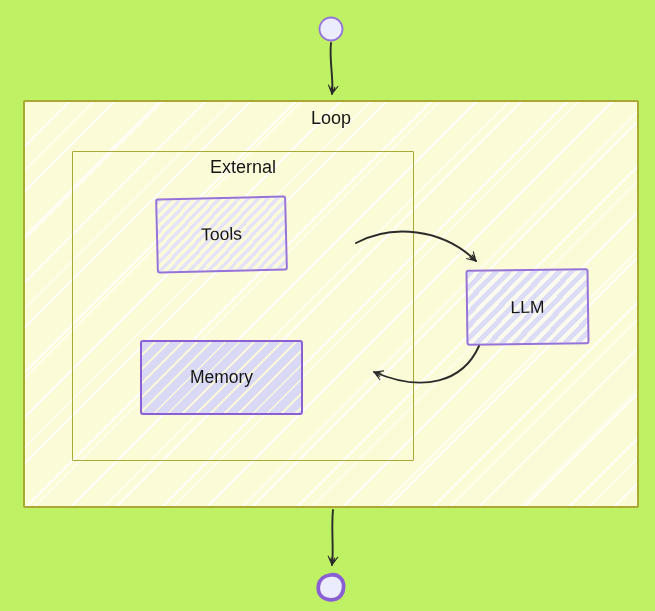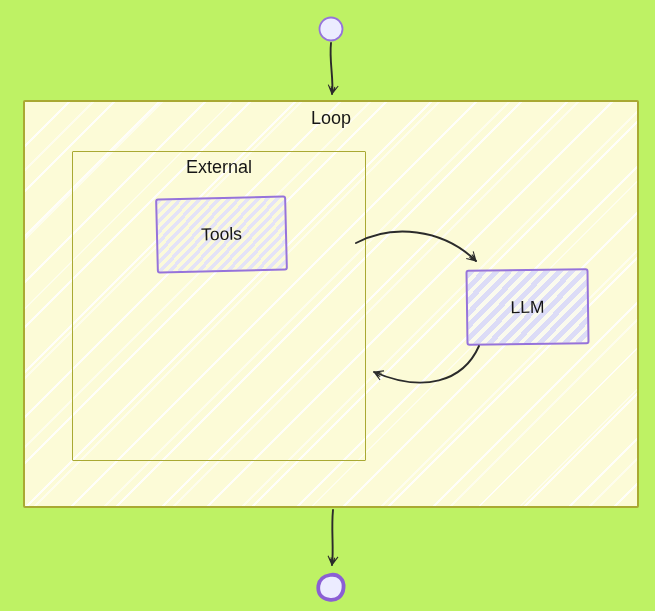--- a/index.html
+++ b/index.html
@@ -31,20 +31,21 @@
     font-size: 18px;
     color: #161616;
   }
   .external-box {
     position: absolute;
     left: 72px; top: 151px;
     width: 292px; height: 308px;
     border: 1.6px solid #a9a933;
     border-radius: 1px;
     background: transparent;
+    padding-left: 48px;
   }
   .external-label {
     position: absolute;
     left: 0; right: 0; top: 5px;
     text-align: center;
     font-size: 18px;
     color: #161616;
   }
   
   .node {
@@ -98,20 +99,23 @@
   </div>
 
   <div class="external-box">
     <div class="external-label">External</div>
   </div>
 
   <div class="node node-tools">
     <span>Tools</span>
   </div>
 
+  <div class="node node-memory">
+    <span>Memory</span>
+  </div>
 
   <div class="node node-llm">
     <span>LLM</span>
   </div>
 
   <svg class="edges-svg" viewBox="0 0 655 611" xmlns="http://www.w3.org/2000/svg">
     <defs>
       <marker id="sketch-arrow" viewBox="0 0 24 24" refX="19" refY="12" markerWidth="15" markerHeight="15" markerUnits="userSpaceOnUse" orient="auto">
         <path d="M5 4 L19 12 L5 20 M8 6 L19 12 L8 18 M7 9 L19 12 L7 15 M10 8 L19 12 L10 16" fill="none" stroke="#2b2b2b" stroke-width="1.7" stroke-linejoin="round"></path>
       </marker>

